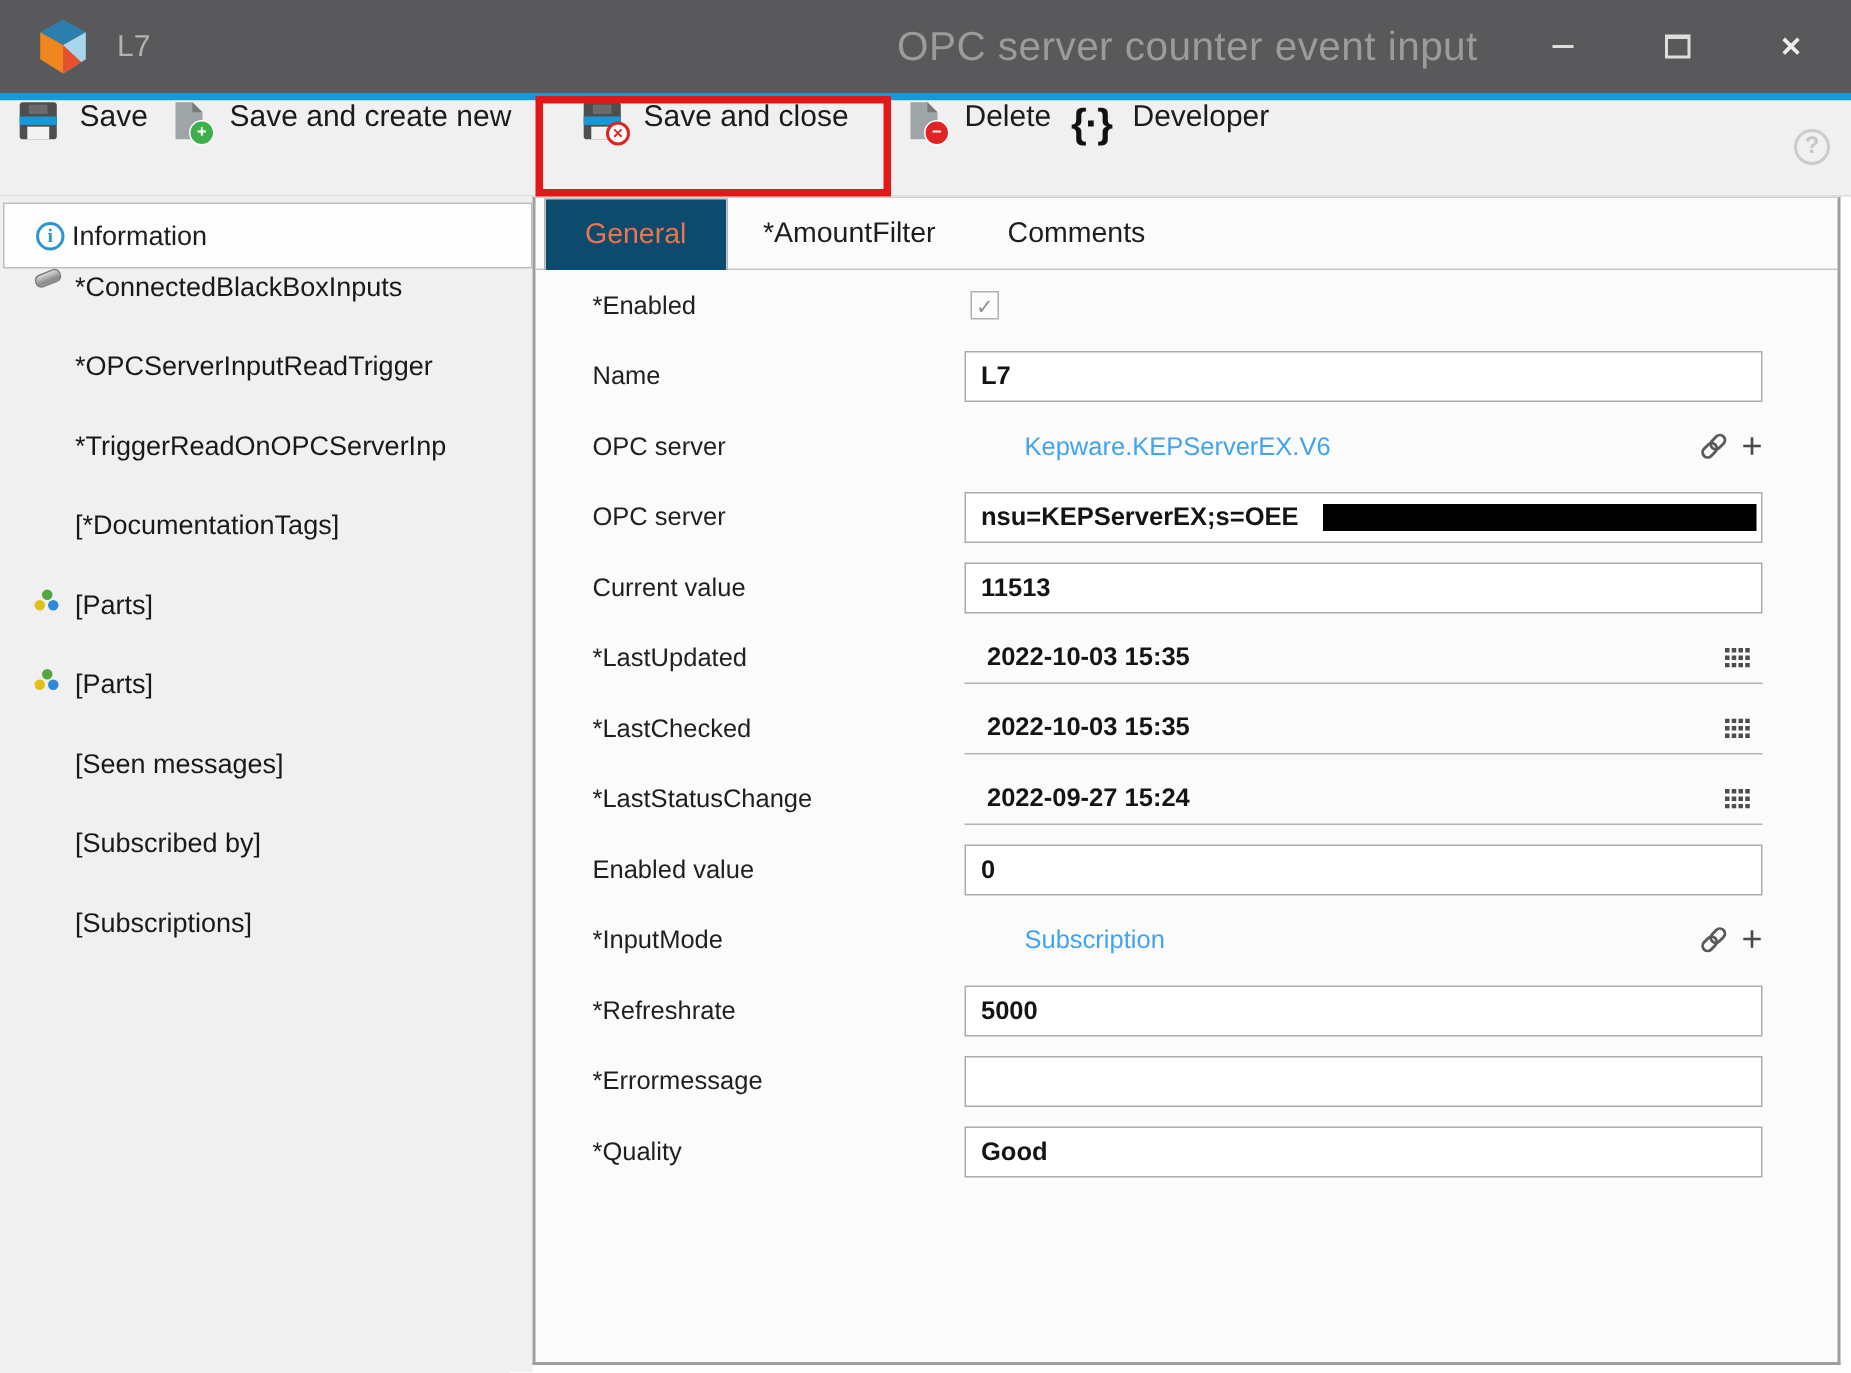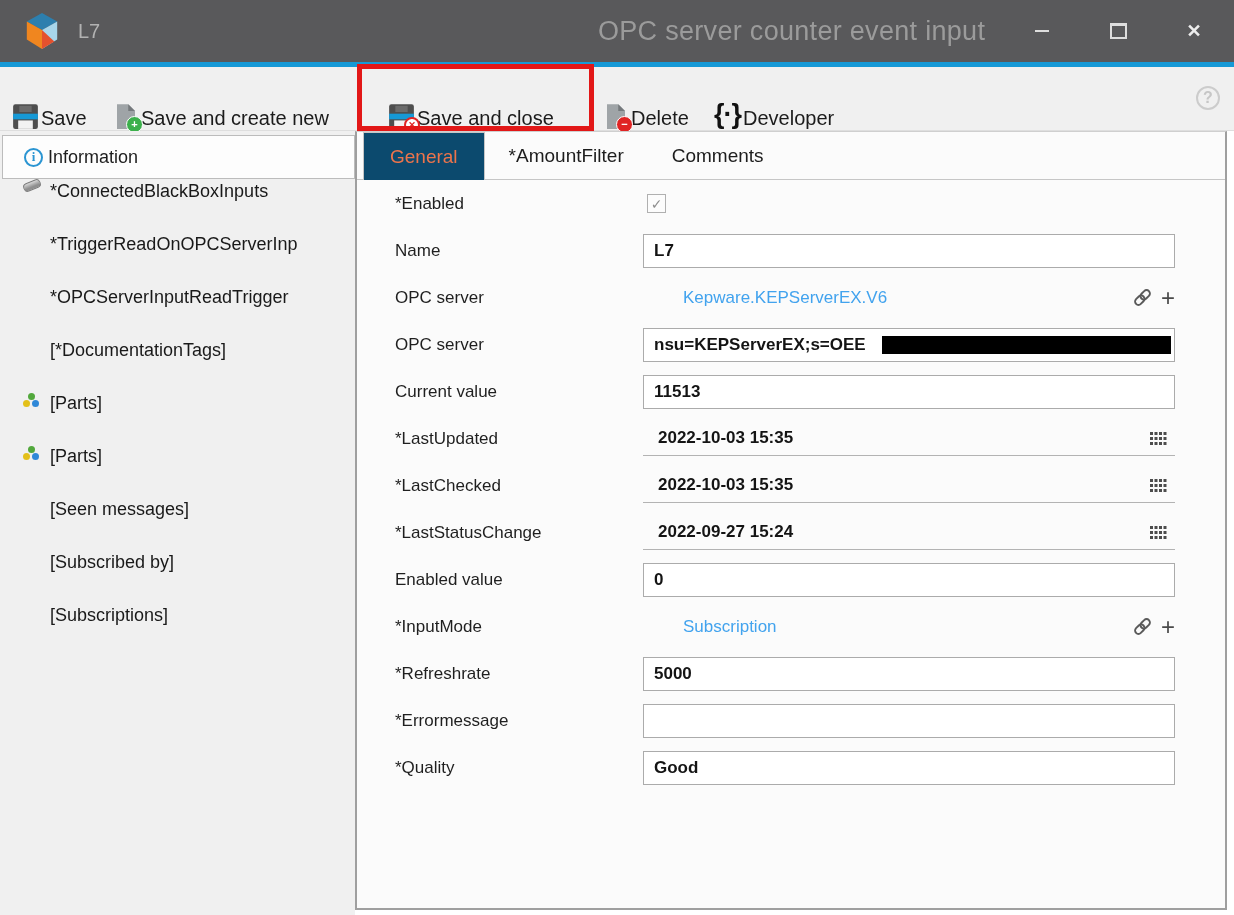--- a/index.html
+++ b/index.html
@@ -17,21 +17,21 @@
            justify-content:center;cursor:pointer;}
   .min-glyph{width:14px;height:2px;background:#dedede;}
   .max-glyph{width:13px;height:11px;border:2px solid #dedede;border-top-width:3px;}
   .close-glyph{font-size:18px;color:#ededed;font-weight:bold;line-height:1;}
 
   .accent-line{position:absolute;left:0;top:62px;width:1234px;height:5px;background:#1699d6;}
 
   
   .toolbar{position:absolute;left:0;top:67px;width:1234px;height:64px;background:#f0f0f0;
            border-bottom:1px solid #dedede;box-sizing:border-box;}
-  .tb-btn{position:absolute;top:0;height:63px;display:flex;align-items:flex-end;gap:2px;
+  .tb-btn{position:absolute;top:0;height:63px;display:flex;align-items:flex-start;gap:14px;
           font-size:20px;color:#1b1b1b;cursor:pointer;background:none;border:none;
           font-family:inherit;padding:0;}
   .icon-wrap{position:relative;width:27px;height:27px;display:inline-block;flex:0 0 auto;}
   .badge{position:absolute;width:15px;height:15px;border-radius:50%;display:flex;
          align-items:center;justify-content:center;font-size:11px;font-weight:bold;line-height:1;}
   .badge.green{right:-4px;bottom:-3px;background:#3cb04c;color:#fff;border:1px solid #fff;}
   .badge.red-x{right:-5px;bottom:-3px;background:#fff;color:#e02424;border:2px solid #e02424;
                width:12px;height:12px;font-size:9px;}
   .badge.red-minus{right:-4px;bottom:-3px;background:#e02424;color:#fff;border:1px solid #fff;}
   .dev-glyph{font-size:27px;font-weight:600;color:#111;letter-spacing:-1px;}
@@ -186,25 +186,25 @@
     </div>
     <div class="nav">
       <div class="nav-item">
         <span class="nav-icon-slot">
             <span class="connector-icon"></span>
           </span>
         <span>*ConnectedBlackBoxInputs</span>
       </div>
       <div class="nav-item">
         <span class="nav-icon-slot"></span>
+        <span>*OPCServerInputReadTrigger</span>
+      </div>
+      <div class="nav-item">
+        <span class="nav-icon-slot"></span>
         <span>*TriggerReadOnOPCServerInp</span>
-      </div>
-      <div class="nav-item">
-        <span class="nav-icon-slot"></span>
-        <span>*OPCServerInputReadTrigger</span>
       </div>
       <div class="nav-item">
         <span class="nav-icon-slot"></span>
         <span>[*DocumentationTags]</span>
       </div>
       <div class="nav-item">
         <span class="nav-icon-slot">
           <span class="parts-icon">
               <i class="p-green"></i>
               <i class="p-yellow"></i>

